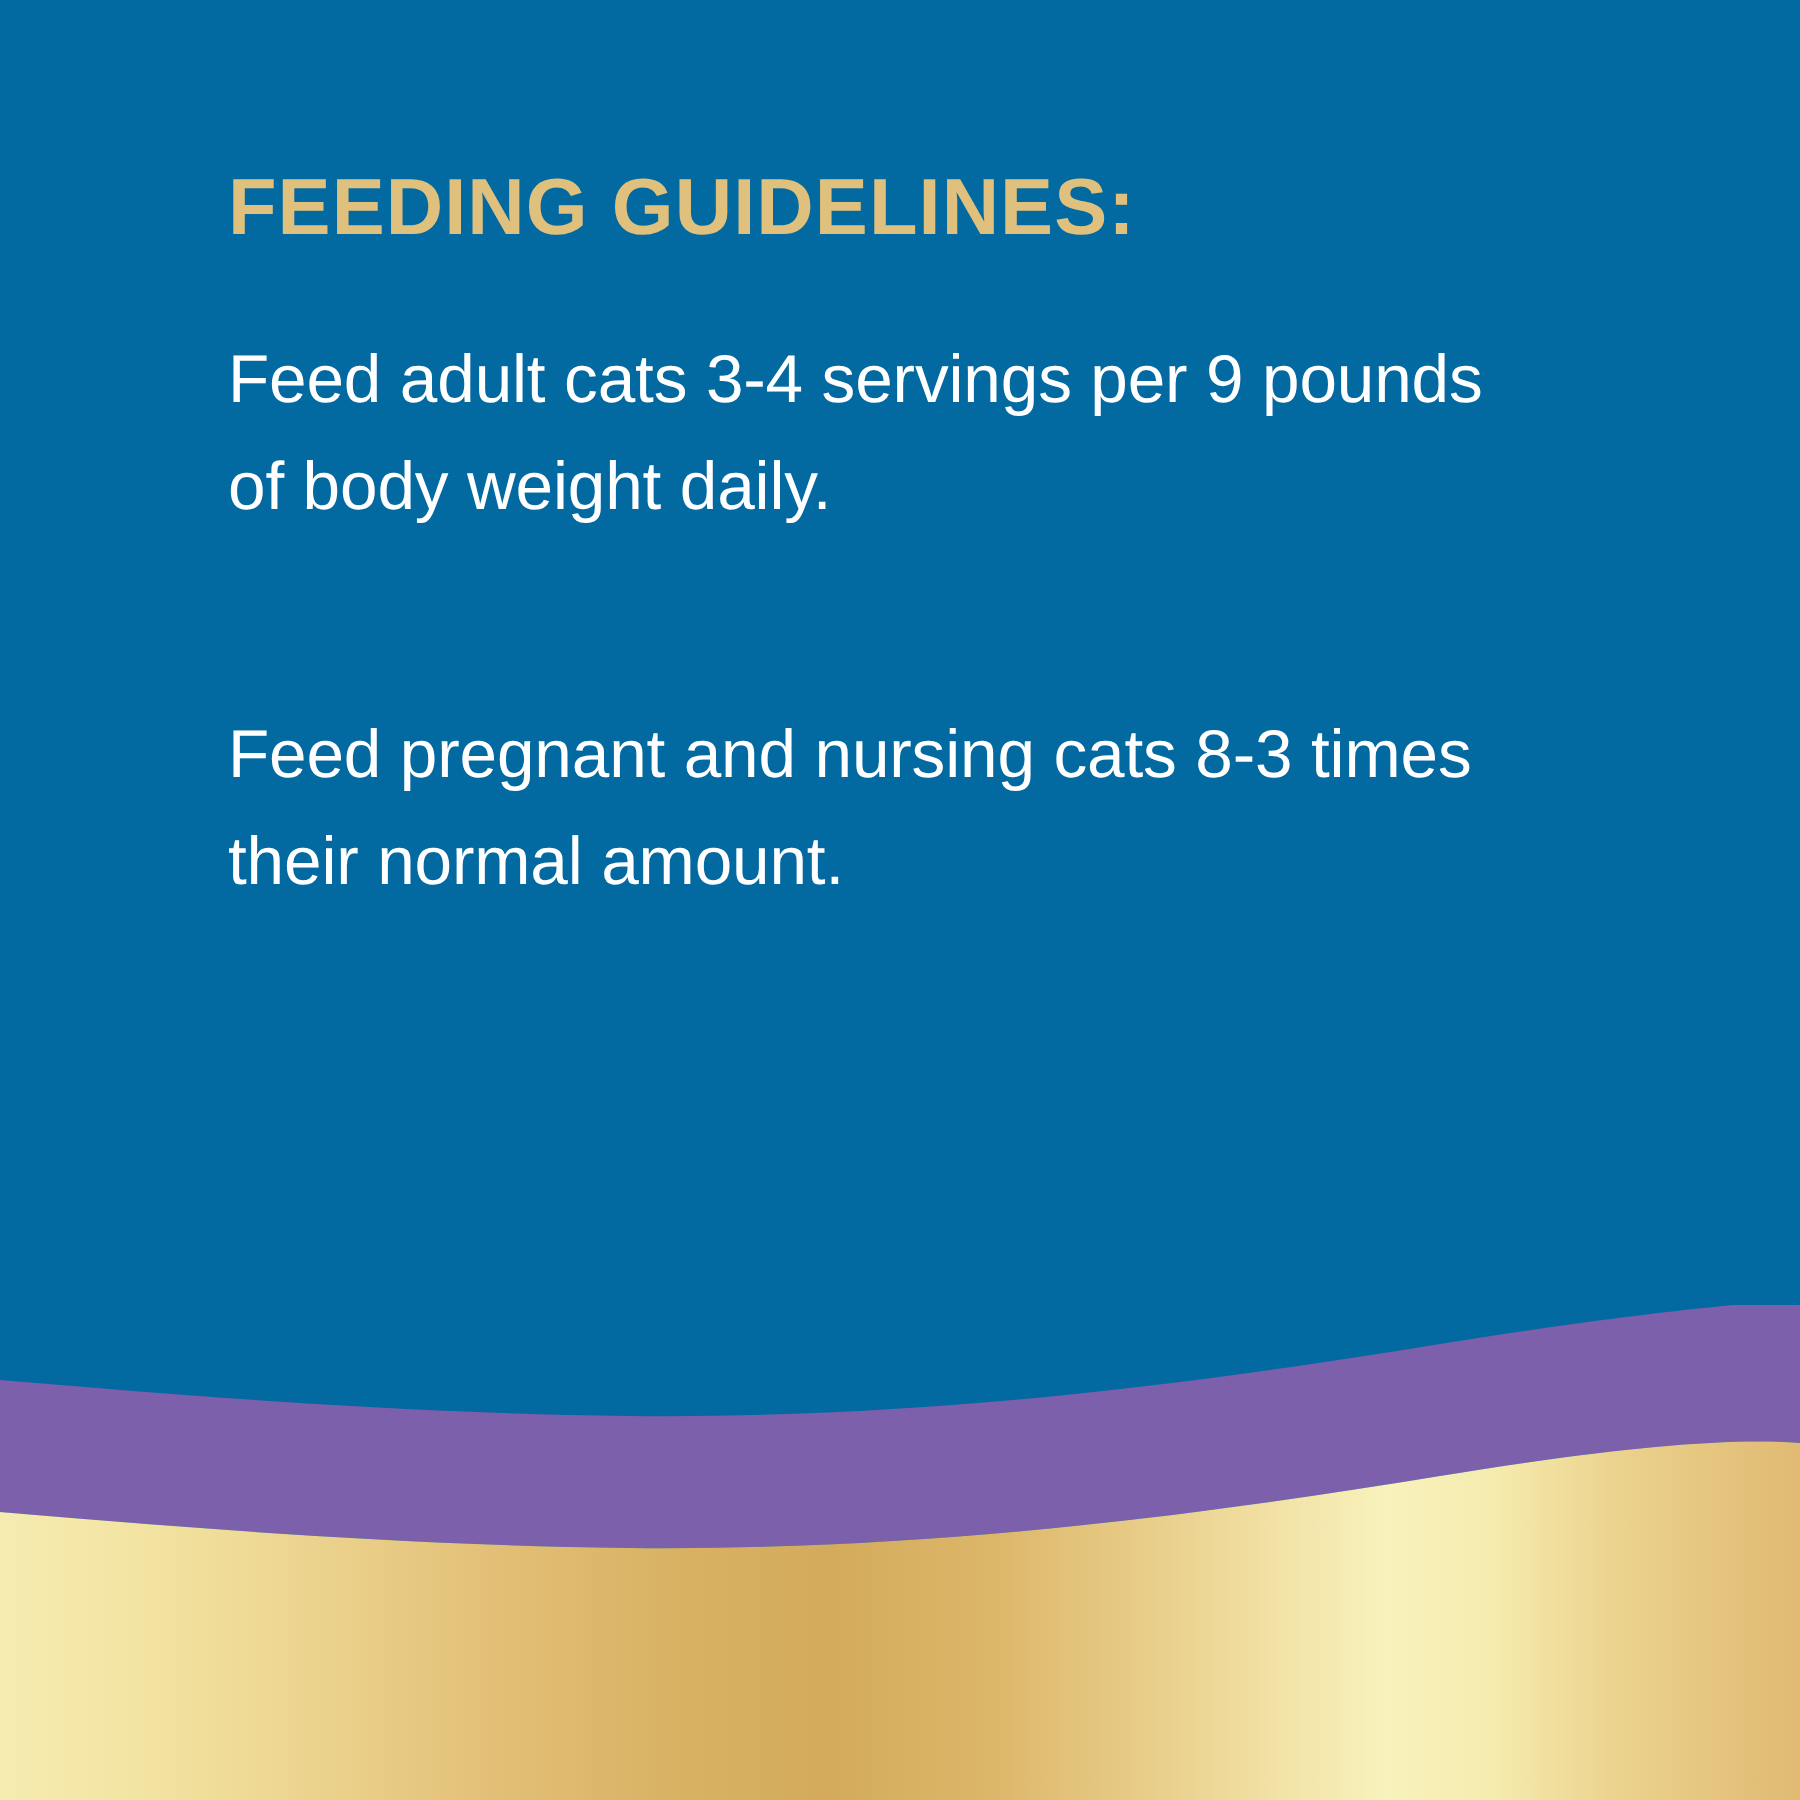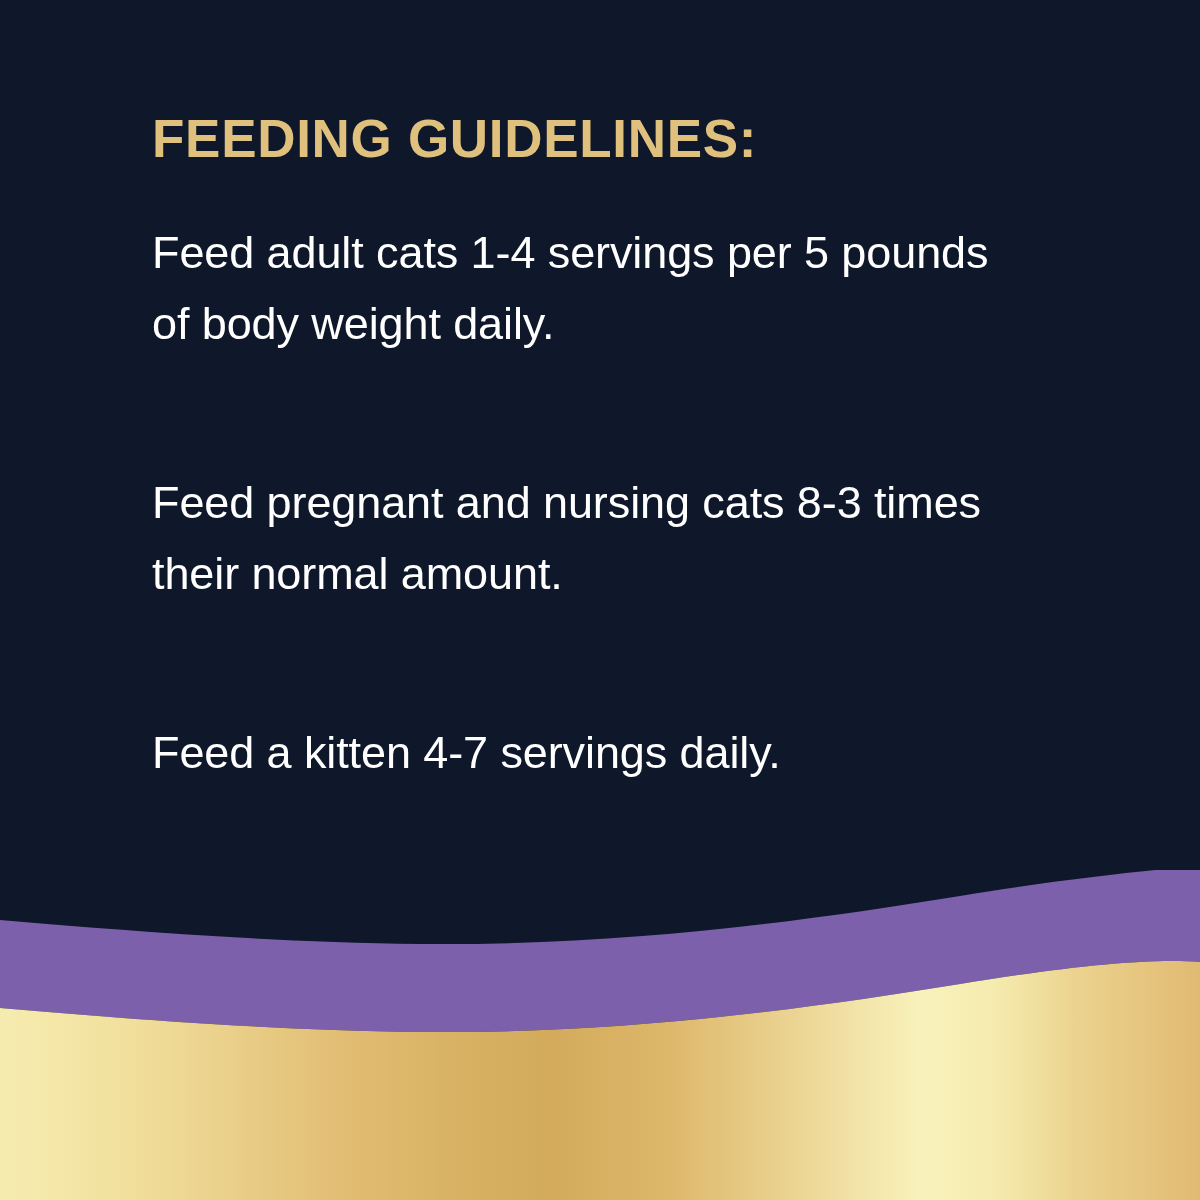--- a/index.html
+++ b/index.html
@@ -4,21 +4,21 @@
 <style>
   html, body {
     margin: 0;
     padding: 0;
     background: #000000;
   }
   #page {
     position: relative;
     width: 1200px;
     height: 1200px;
-    background: #0f172a;
+    background: #0369a1;
     overflow: hidden;
     font-family: "Liberation Sans", sans-serif;
     -webkit-font-smoothing: antialiased;
   }
 
   
   #content {
     position: absolute;
     left: 152px;
     top: 108px;
@@ -64,25 +64,24 @@
 </style>
 </head>
 <body>
 
 <div id="page">
 
   <div id="content">
 
     <h1 id="title">FEEDING GUIDELINES:</h1>
 
-    <p class="para">Feed adult cats 1-4 servings per 5 pounds of body weight daily.</p>
+    <p class="para">Feed adult cats 3-4 servings per 9 pounds of body weight daily.</p>
 
     <p class="para">Feed pregnant and nursing cats 8-3 times their normal amount.</p>
 
-    <p class="para">Feed a kitten 4-7 servings daily.</p>
 
   </div>
 
   <div id="wave-band">
     <svg viewBox="0 0 1200 330" preserveAspectRatio="none" xmlns="http://www.w3.org/2000/svg">
       <defs>
         <linearGradient id="goldGrad" x1="0" y1="0" x2="1" y2="0">
           <stop offset="0%" stop-color="#f6ecb0"></stop>
           <stop offset="9%" stop-color="#f2e2a0"></stop>
           <stop offset="18%" stop-color="#ebd28c"></stop>

